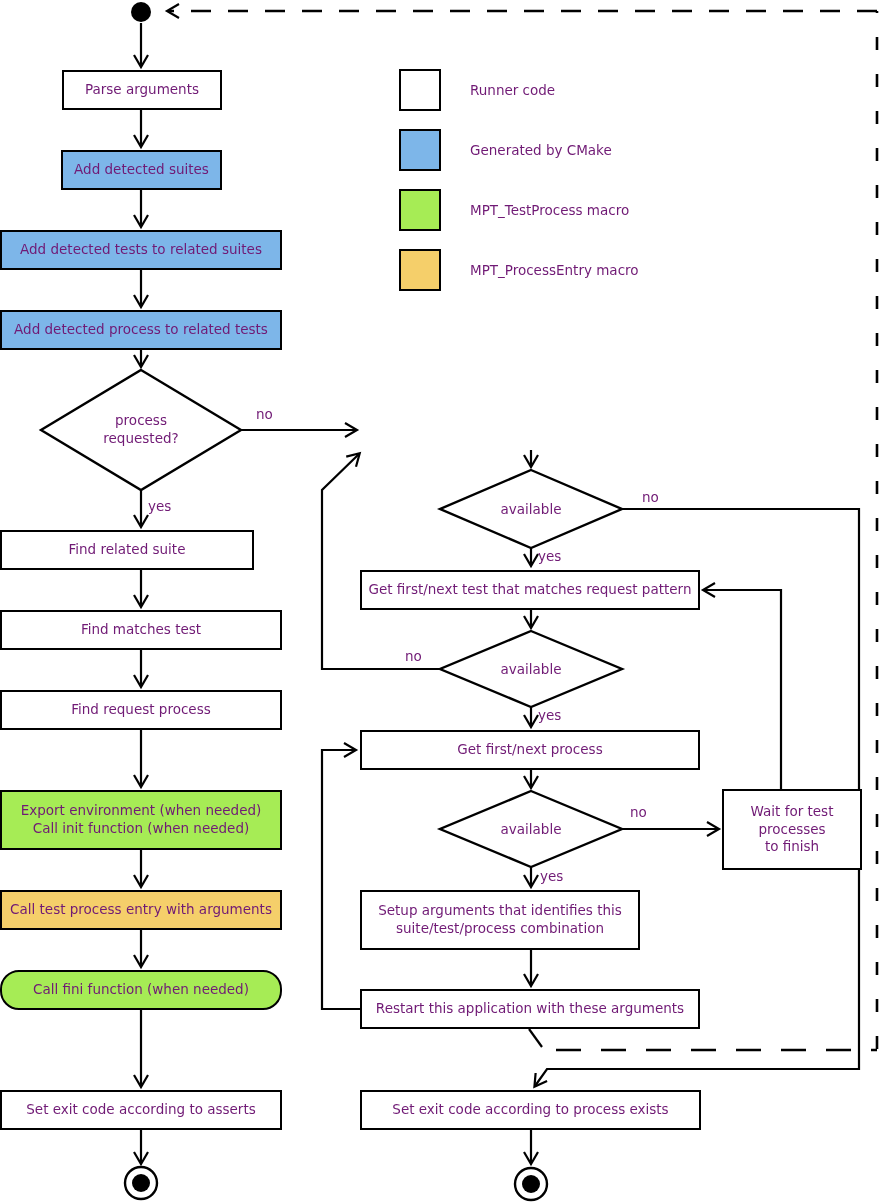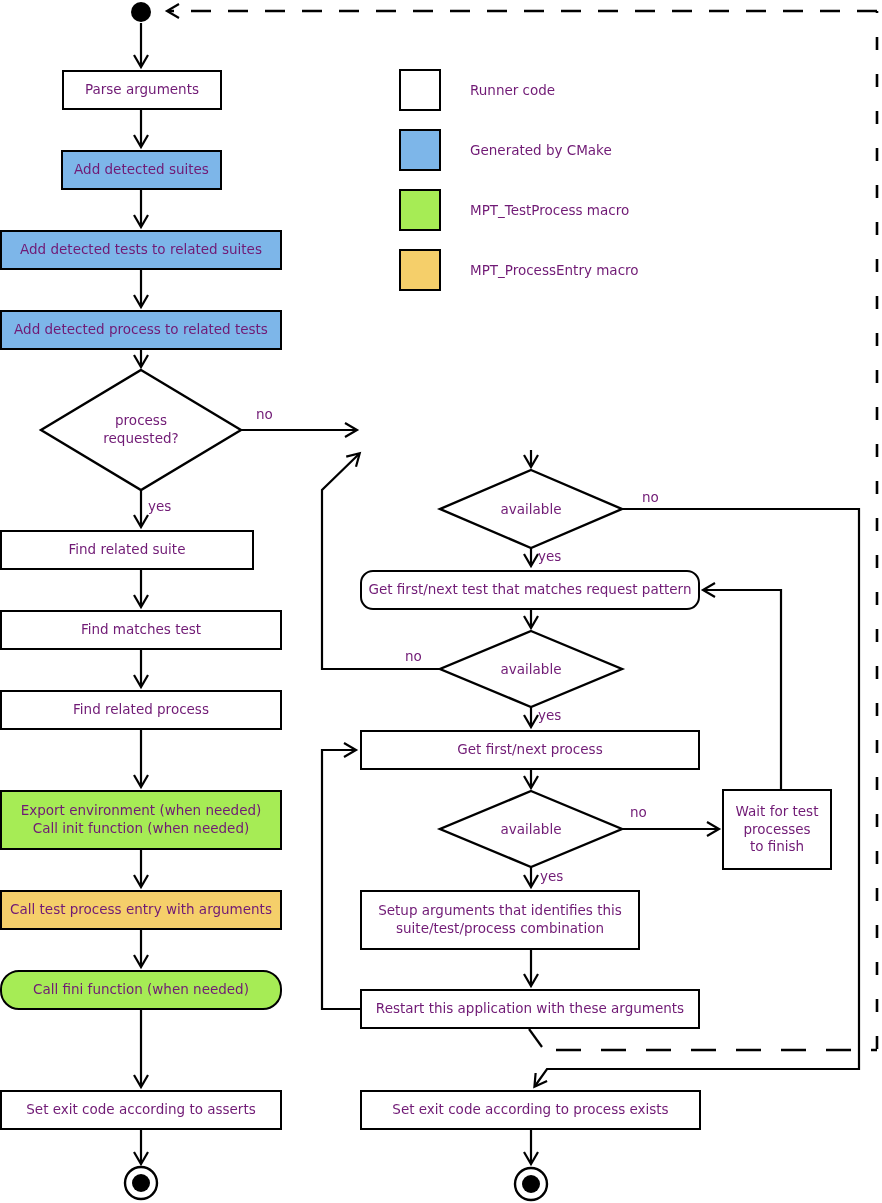--- a/index.html
+++ b/index.html
@@ -101,30 +101,30 @@
       <circle cx="531" cy="1184" r="9" fill="#000"></circle>
     </g>
   </svg>
 
   <div class="node" style="left: 62px; top: 70px; width: 160px; height: 40px; background-color: rgb(255, 255, 255);">Parse arguments</div>
   <div class="node" style="left: 61px; top: 150px; width: 161px; height: 40px; background-color: rgb(125, 182, 233);">Add detected suites</div>
   <div class="node" style="left: 0px; top: 230px; width: 282px; height: 40px; background-color: rgb(125, 182, 233);">Add detected tests to related suites</div>
   <div class="node" style="left: 0px; top: 310px; width: 282px; height: 40px; background-color: rgb(125, 182, 233);">Add detected process to related tests</div>
   <div class="node" style="left: 0px; top: 530px; width: 254px; height: 40px; background-color: rgb(255, 255, 255);">Find related suite</div>
   <div class="node" style="left: 0px; top: 610px; width: 282px; height: 40px; background-color: rgb(255, 255, 255);">Find matches test</div>
-  <div class="node" style="left: 0px; top: 690px; width: 282px; height: 40px; background-color: rgb(255, 255, 255);">Find related process</div>
+  <div class="node" style="left: 0px; top: 690px; width: 282px; height: 40px; background-color: rgb(255, 255, 255);">Find request process</div>
   <div class="node" style="left: 0px; top: 790px; width: 282px; height: 60px; background-color: rgb(166, 236, 85);">Export environment (when needed)
 Call init function (when needed)</div>
   <div class="node" style="left: 0px; top: 890px; width: 282px; height: 40px; background-color: rgb(245, 207, 106);">Call test process entry with arguments</div>
   <div class="node" style="left: 0px; top: 970px; width: 282px; height: 40px; background-color: rgb(166, 236, 85); border-radius: 19px;">Call fini function (when needed)</div>
   <div class="node" style="left: 0px; top: 1090px; width: 282px; height: 40px; background-color: rgb(255, 255, 255);">Set exit code according to asserts</div>
 
-  <div class="node" style="left: 360px; top: 570px; width: 340px; height: 40px; background-color: rgb(255, 255, 255); border-radius: 13px;">Get first/next test that matches request pattern</div>
+  <div class="node" style="left: 360px; top: 570px; width: 340px; height: 40px; background-color: rgb(255, 255, 255);">Get first/next test that matches request pattern</div>
   <div class="node" style="left: 360px; top: 730px; width: 340px; height: 40px; background-color: rgb(255, 255, 255);">Get first/next process</div>
-  <div class="node" style="left: 722px; top: 789px; width: 110px; height: 81px; background-color: rgb(255, 255, 255);">Wait for test
+  <div class="node" style="left: 722px; top: 789px; width: 140px; height: 81px; background-color: rgb(255, 255, 255);">Wait for test
 processes
 to finish</div>
   <div class="node" style="left: 360px; top: 890px; width: 280px; height: 60px; background-color: rgb(255, 255, 255);">Setup arguments that identifies this
 suite/test/process combination</div>
   <div class="node" style="left: 360px; top: 989px; width: 340px; height: 40px; background-color: rgb(255, 255, 255);">Restart this application with these arguments</div>
   <div class="node" style="left: 360px; top: 1090px; width: 341px; height: 40px; background-color: rgb(255, 255, 255);">Set exit code according to process exists</div>
 
   <div class="dlabel" style="left:61px;top:411px;width:160px">process
 requested?</div>
   <div class="dlabel" style="left:451px;top:500px;width:160px">available</div>

